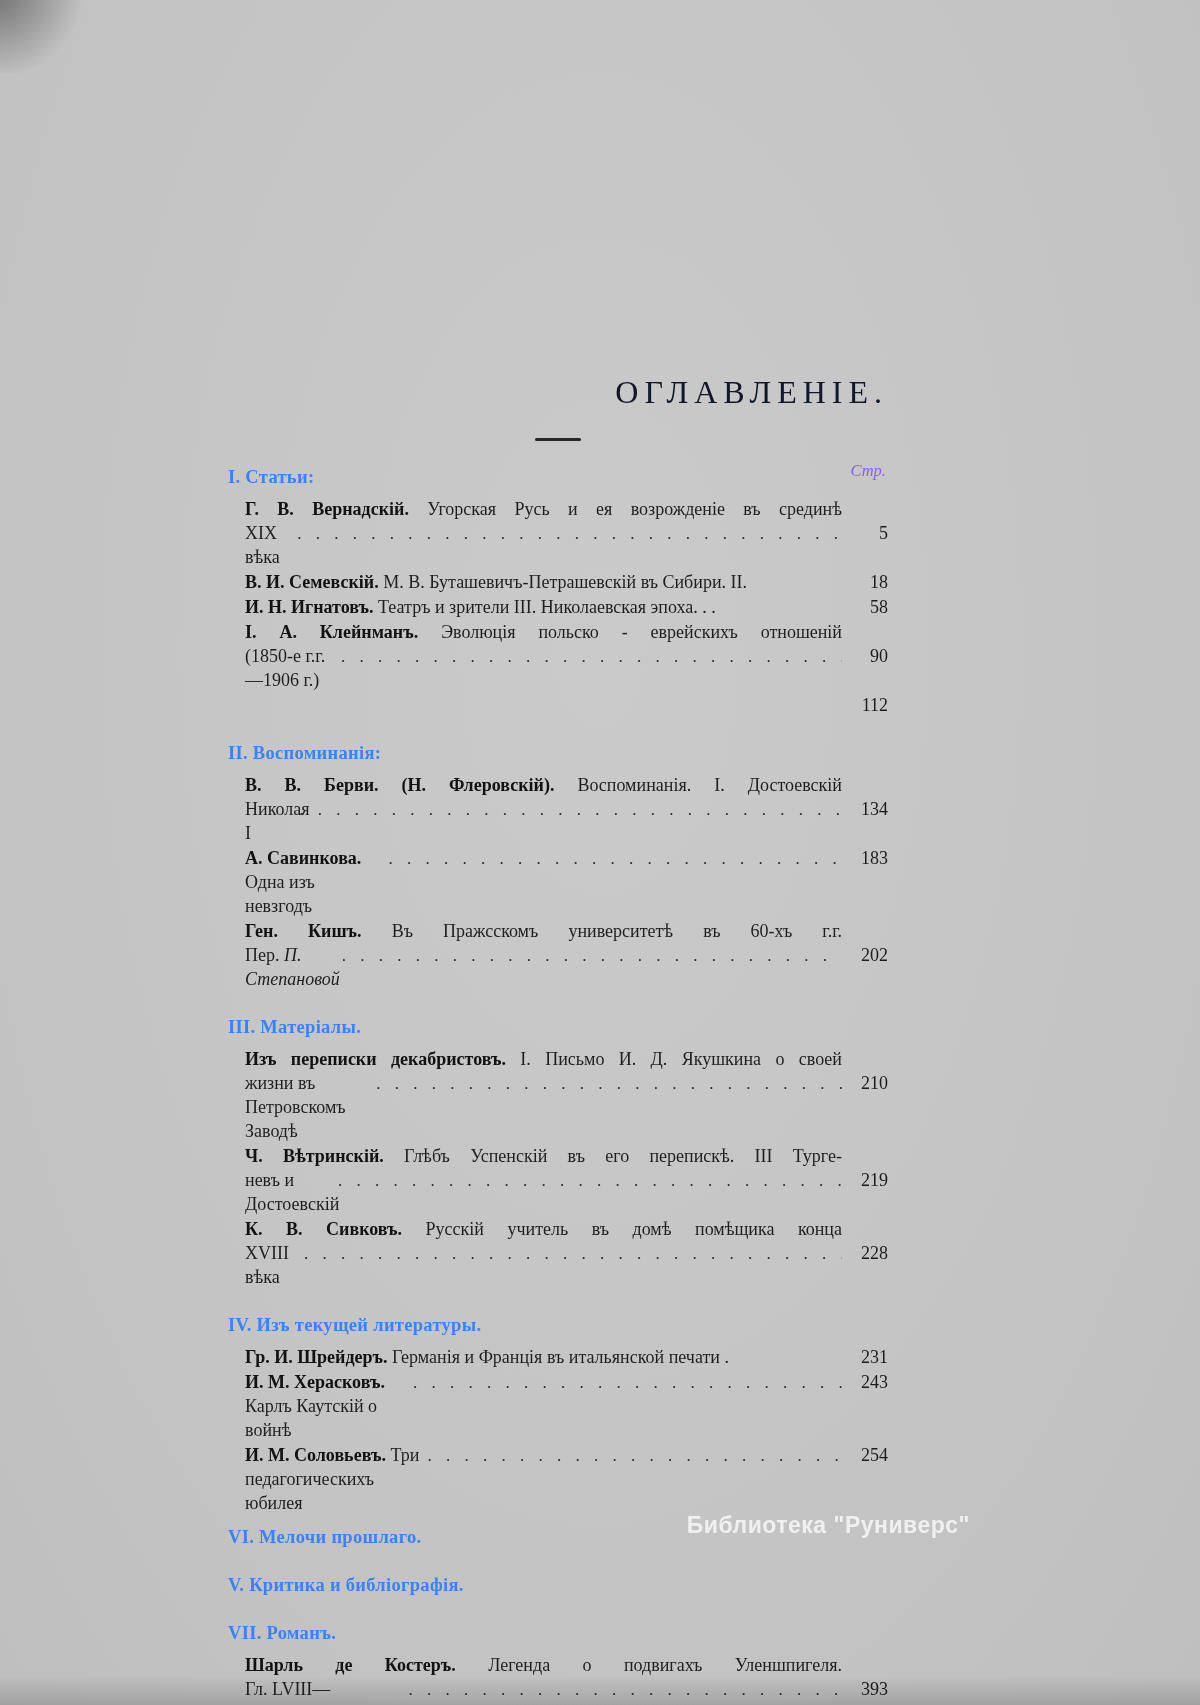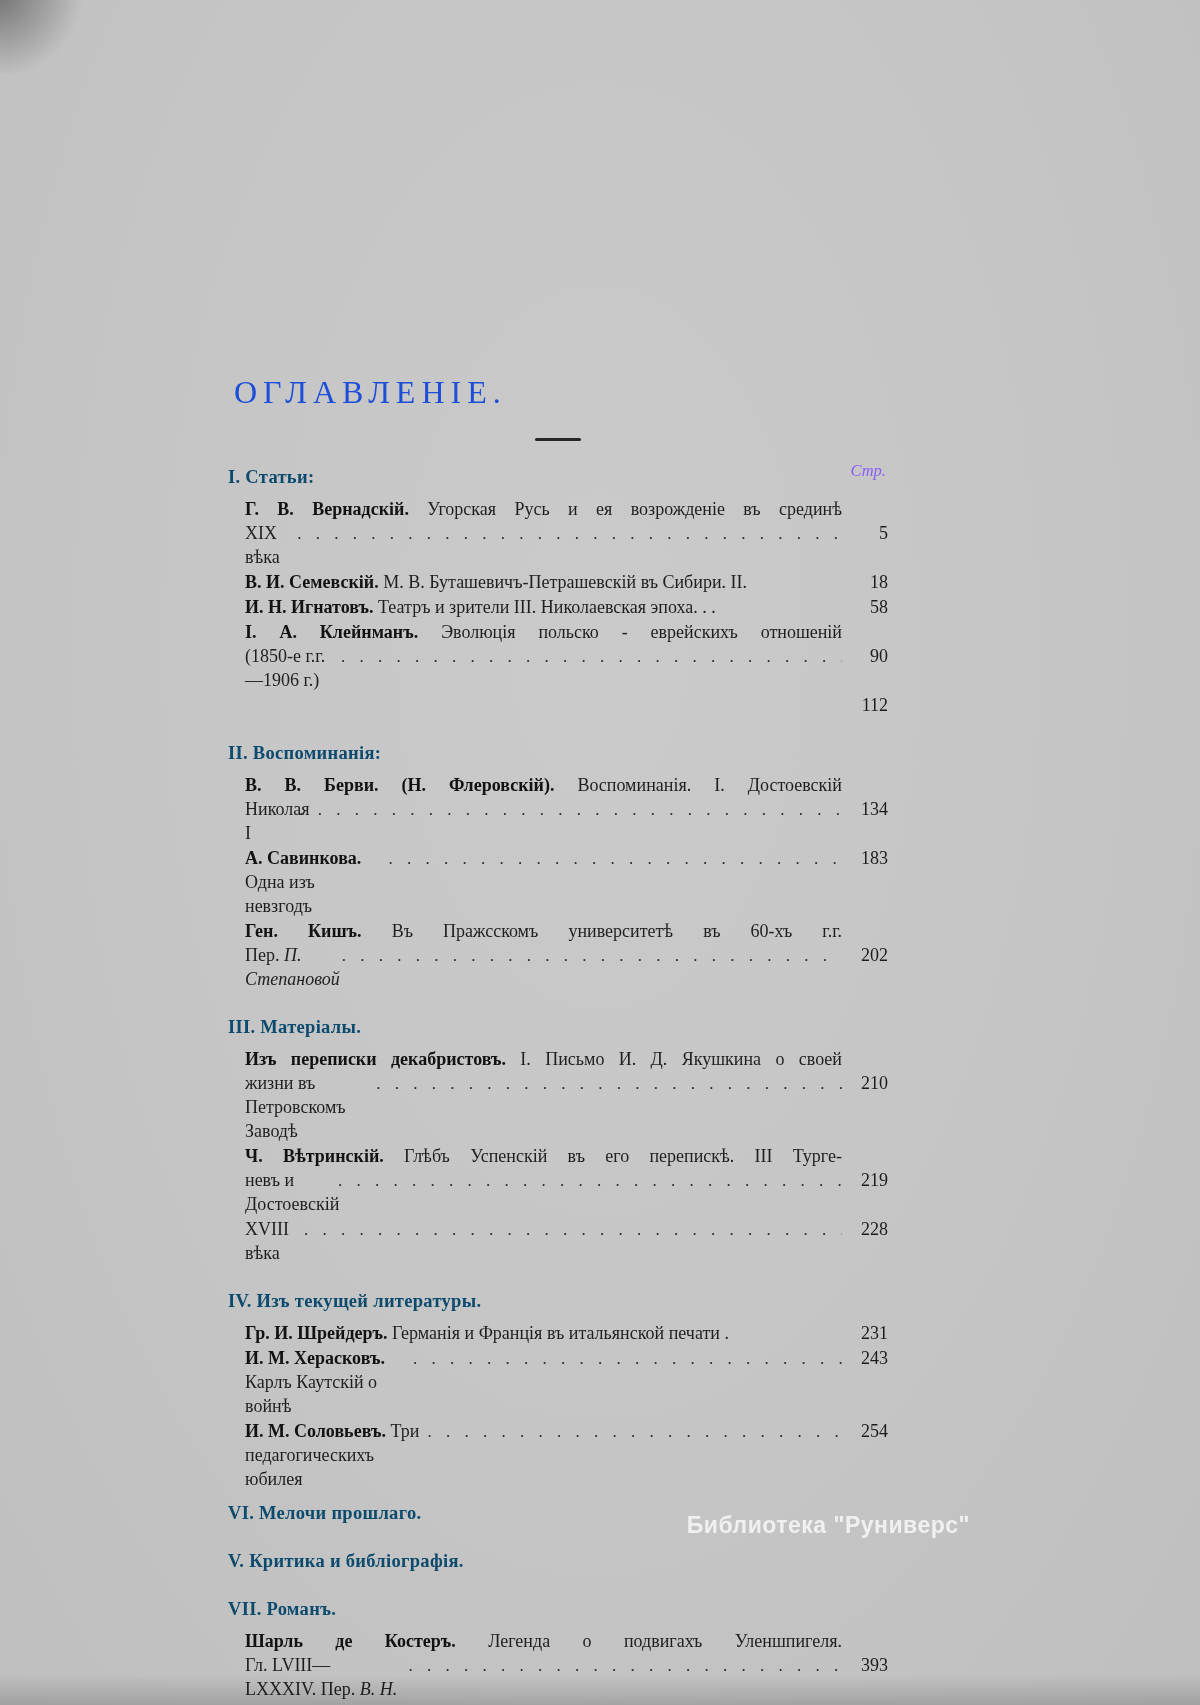--- a/index.html
+++ b/index.html
@@ -7,29 +7,29 @@
     width:1200px;height:1705px;position:relative;overflow:hidden;
     background:radial-gradient(ellipse at 50% 38%, #cacaca 0%, #c5c5c5 55%, #bfbfbf 100%);
     font-family:"Liberation Serif","DejaVu Serif",serif;
     color:#1f1f1f;
   }
   .corner-shade{position:absolute;top:-46px;left:-46px;width:140px;height:120px;
     background:radial-gradient(circle at 30% 30%, rgba(30,30,30,.5), rgba(30,30,30,0) 68%);}
   .bottom-shade{position:absolute;left:0;right:0;bottom:0;height:30px;
     background:linear-gradient(to bottom, rgba(0,0,0,0), rgba(0,0,0,.16));}
   .sheet{position:absolute;left:228px;top:0;width:660px;}
-  .title{margin:372px 0 0;text-align:left;font-size:32px;letter-spacing:6px;
-    padding-left:6px;color:#1d4ed8;font-weight:400;line-height:40px;}
+  .title{margin:372px 0 0;text-align:right;font-size:32px;letter-spacing:6px;
+    padding-left:6px;color:#0f172a;font-weight:400;line-height:40px;}
   .title-rule{width:46px;height:3px;background:#262626;margin:26px auto 0;border-radius:2px;}
   .toc{position:relative;margin-top:22px;font-size:18px;line-height:24px;}
   .str{position:absolute;top:-6px;right:2px;font-style:italic;font-size:16.5px;color:#8b5cf6;}
   .section{margin-top:24px;}
   .section.compact{margin-top:10px;}
   .section:first-child{margin-top:0;}
-  .heading{font-weight:700;font-size:18.5px;margin:0 0 8px;color:#0c4a6e;letter-spacing:.3px;}
+  .heading{font-weight:700;font-size:18.5px;margin:0 0 8px;color:#3b82f6;letter-spacing:.3px;}
   .entry{margin-left:17px;}
   .entry + .entry{margin-top:1px;}
   .line{display:flex;align-items:baseline;}
   .text{min-width:0;}
   .text.justify{flex:1 1 auto;text-align:justify;text-align-last:justify;}
   .b{font-weight:700;color:#121212;}
   .i{font-style:italic;}
   .dots{flex:1 1 auto;overflow:hidden;white-space:nowrap;padding-left:8px;color:#2a2a2a;}
   .dots::after{content:". . . . . . . . . . . . . . . . . . . . . . . . . . . . . . . . . . . . . . . . . . . . . . . .";
     letter-spacing:5px;font-size:17px;}
@@ -143,20 +143,24 @@
             <span class="page"></span>
           </div>
           <div class="line">
             <span class="text"><span>невъ и Достоевскій</span></span>
             <span class="dots"></span>
             <span class="page">219</span>
           </div>
         </div>
         <div class="entry">
           <div class="line">
+            <span class="text justify"><span class="b">К. В. Сивковъ.</span><span> Русскій учитель въ домѣ помѣщика конца</span></span>
+            <span class="page"></span>
+          </div>
+          <div class="line">
             <span class="text"><span>XVIII вѣка</span></span>
             <span class="dots"></span>
             <span class="page">228</span>
           </div>
         </div>
       </div>
       <div class="section">
         <div class="heading">IV. Изъ текущей литературы.</div>
         <div class="entry">
           <div class="line">

